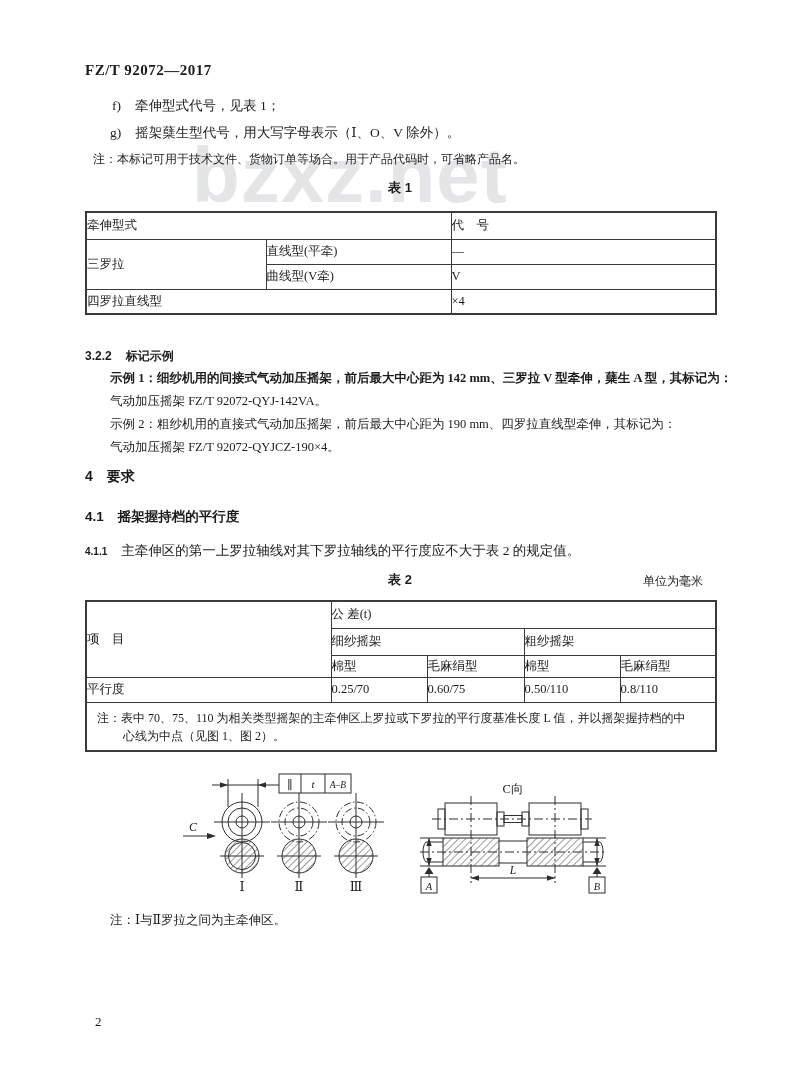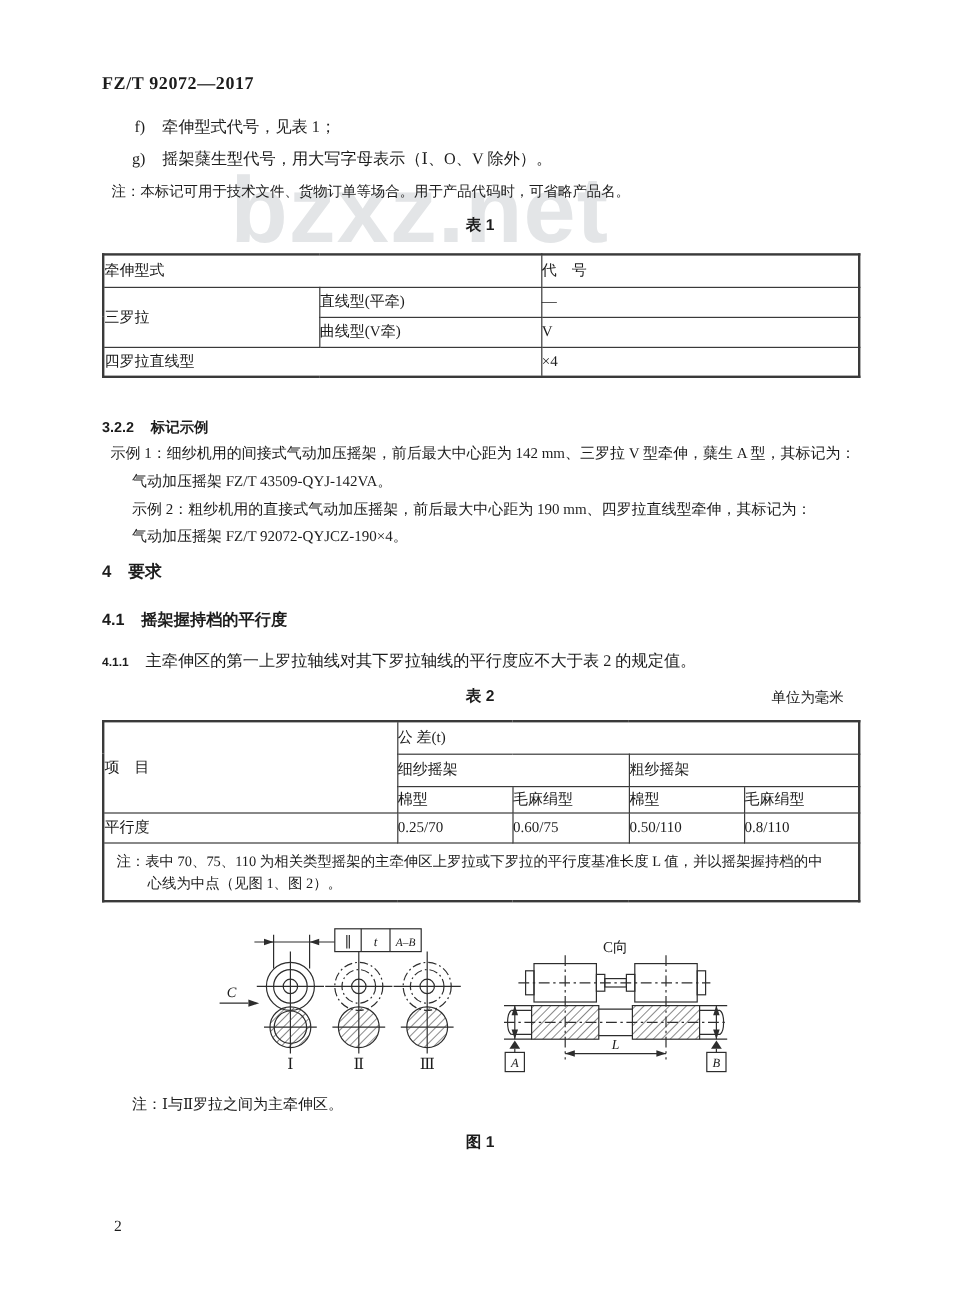--- a/index.html
+++ b/index.html
@@ -75,22 +75,22 @@
       <td colspan="2">四罗拉直线型</td>
       <td>×4</td>
     </tr>
   </tbody>
     </table>
 
   <div class="abs z heading" style="left:85px;top:348px;font-size:12px;">
     <span class="num">3.2.2</span><span>标记示例</span>
   </div>
 
-  <div class="abs z ex-line" style="left:92px;top:370px;">示例 1：细纱机用的间接式气动加压摇架，前后最大中心距为 142 mm、三罗拉 V 型牵伸，蘖生 A 型，其标记为：</div>
-  <div class="abs z ex-line" style="left:110px;top:393px;">气动加压摇架 FZ/T 43509-QYJ-142VA。</div>
+  <div class="abs z ex-line" style="left:110px;top:370px;font-weight:bold;">示例 1：细纱机用的间接式气动加压摇架，前后最大中心距为 142 mm、三罗拉 V 型牵伸，蘖生 A 型，其标记为：</div>
+  <div class="abs z ex-line" style="left:110px;top:393px;">气动加压摇架 FZ/T 92072-QYJ-142VA。</div>
   <div class="abs z ex-line" style="left:110px;top:416px;">示例 2：粗纱机用的直接式气动加压摇架，前后最大中心距为 190 mm、四罗拉直线型牵伸，其标记为：</div>
   <div class="abs z ex-line" style="left:110px;top:439px;">气动加压摇架 FZ/T 92072-QYJCZ-190×4。</div>
 
   <div class="abs z heading" style="left:85px;top:468px;font-size:14px;">
     <span class="num">4</span><span>要求</span>
   </div>
 
   <div class="abs z heading" style="left:85px;top:508px;font-size:13.5px;">
     <span class="num">4.1</span><span>摇架握持档的平行度</span>
   </div>
@@ -243,16 +243,15 @@
       <text x="417" y="126.5" font-size="10.5" font-style="italic" text-anchor="middle" fill="#1c1c1c" stroke="none">B</text>
 
       <line x1="291" y1="115" x2="375" y2="115"></line>
       <polygon points="291,115 299,112.3 299,117.7" fill="#2d2d2d" stroke="none"></polygon>
       <polygon points="375,115 367,112.3 367,117.7" fill="#2d2d2d" stroke="none"></polygon>
       <text x="333" y="111" font-size="11.5" font-style="italic" text-anchor="middle" fill="#1c1c1c" stroke="none">L</text>
     </g>
   </svg>
 
   <div class="abs z ex-line" style="left:110px;top:912px;">注：Ⅰ与Ⅱ罗拉之间为主牵伸区。</div>
-  <div class="abs z caption" style="left:85px;top:943px;">图 1</div>
 
   <div class="abs z pagenum">2</div>
 </div>
 
 </body></html>

